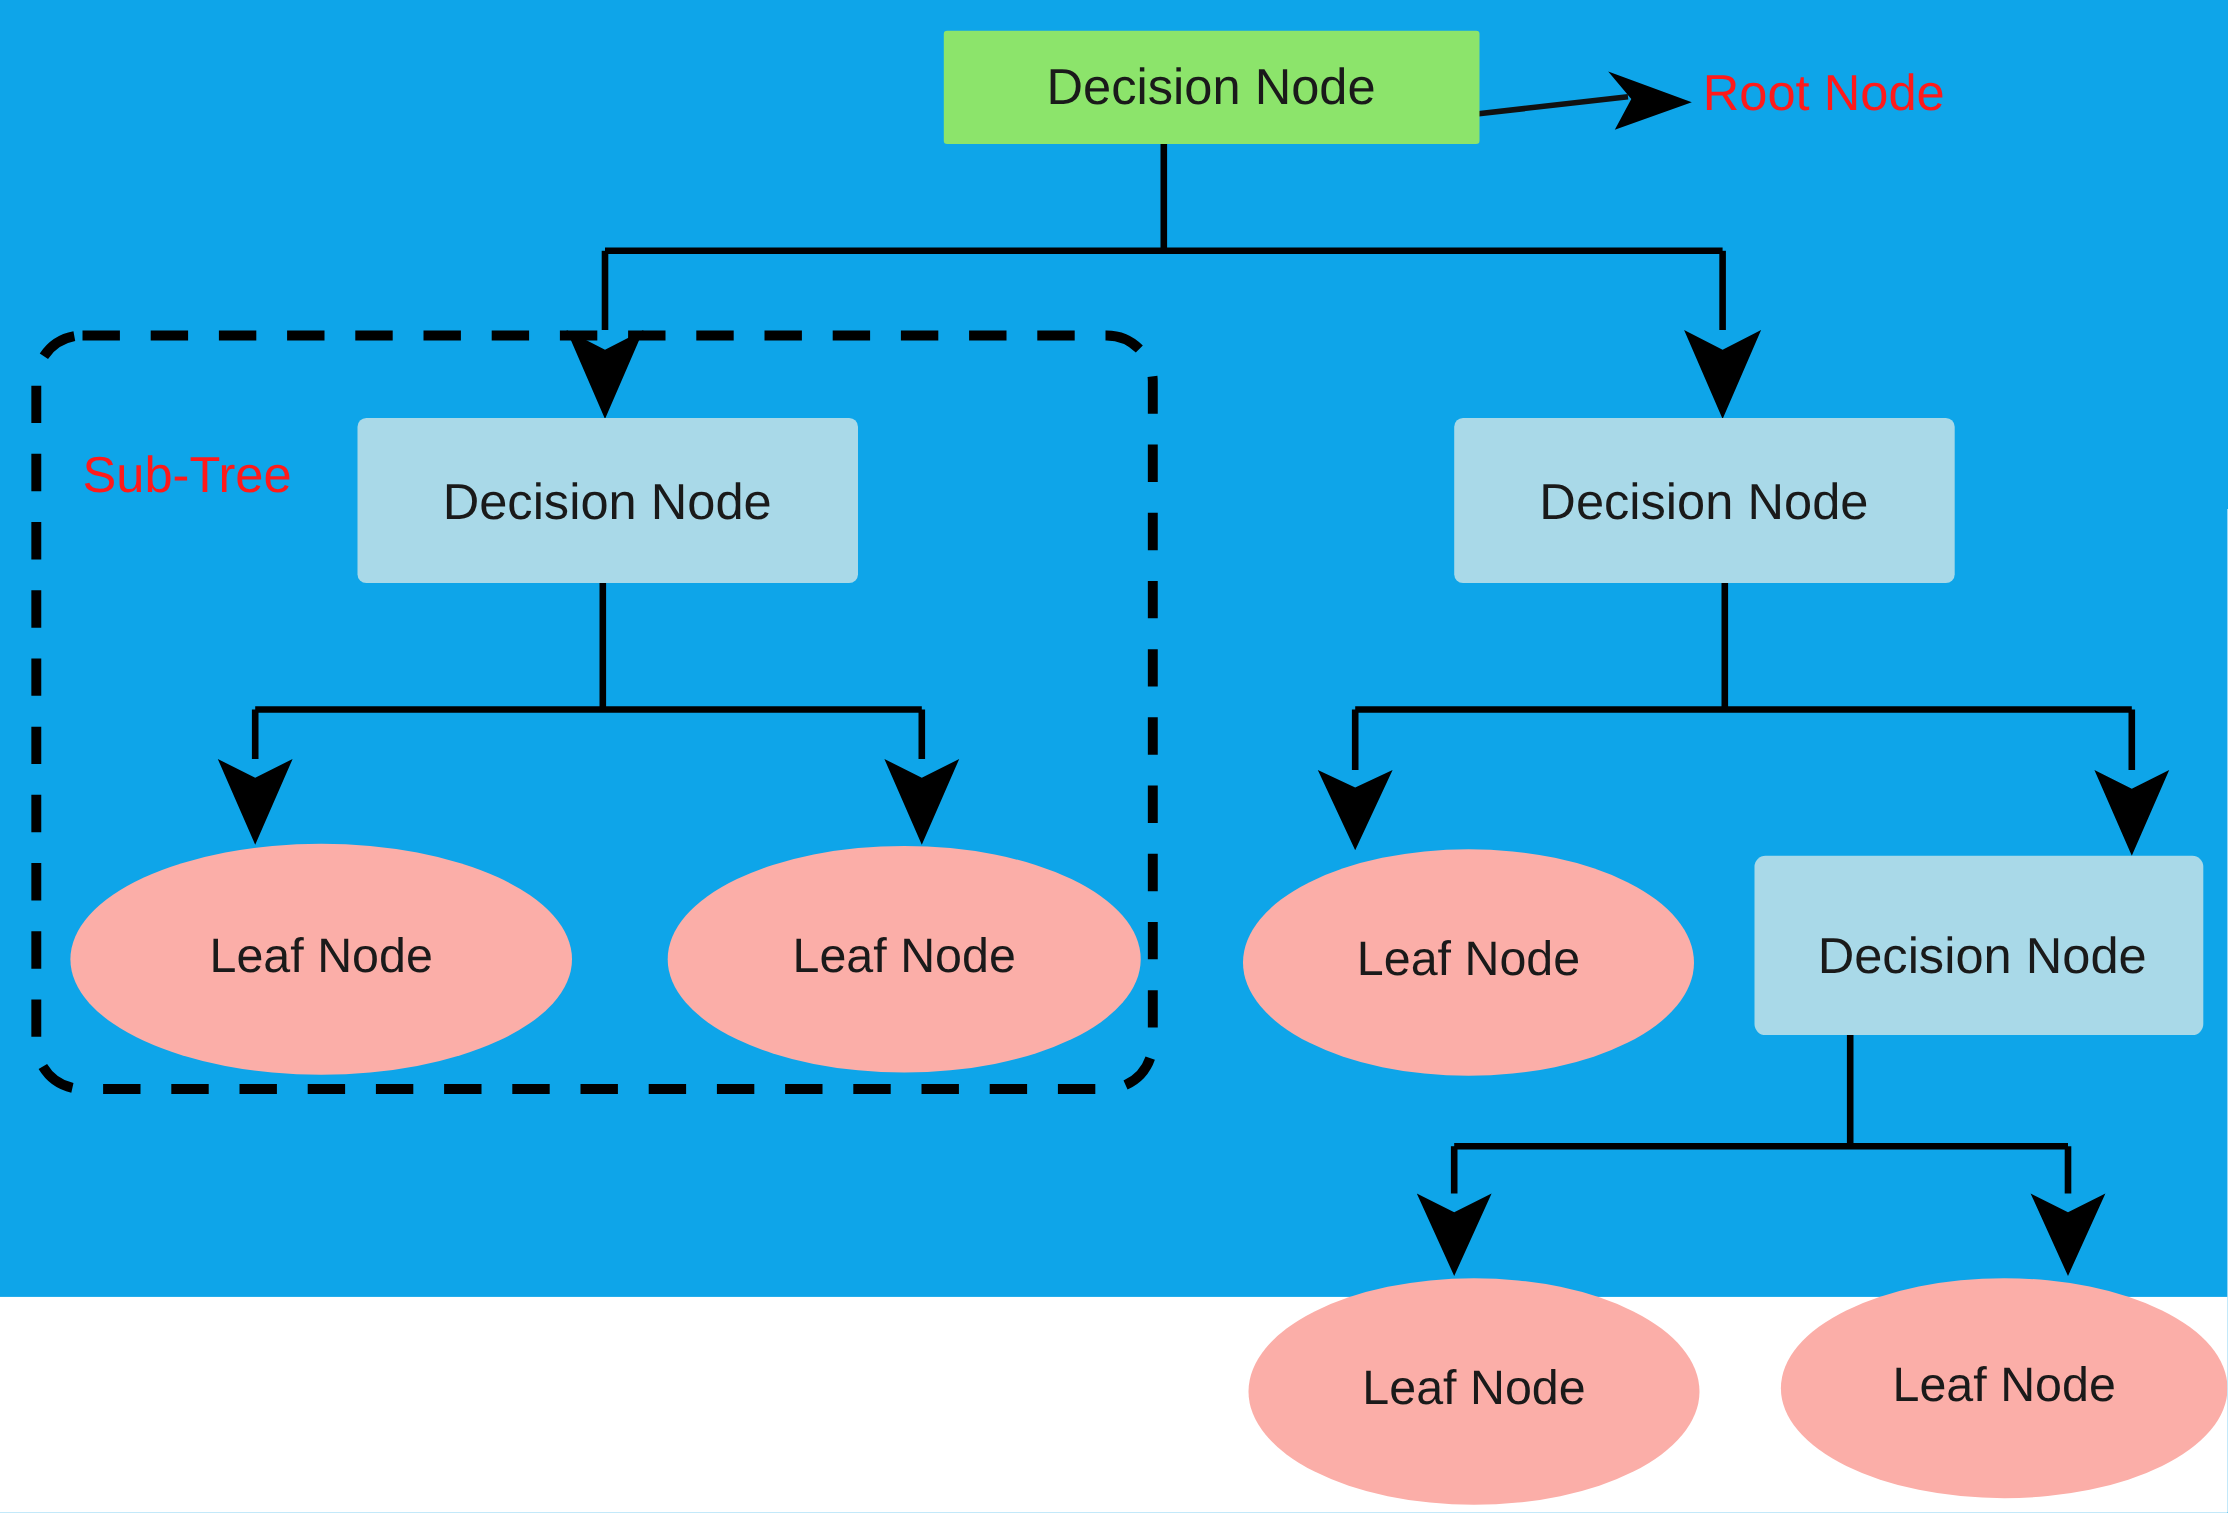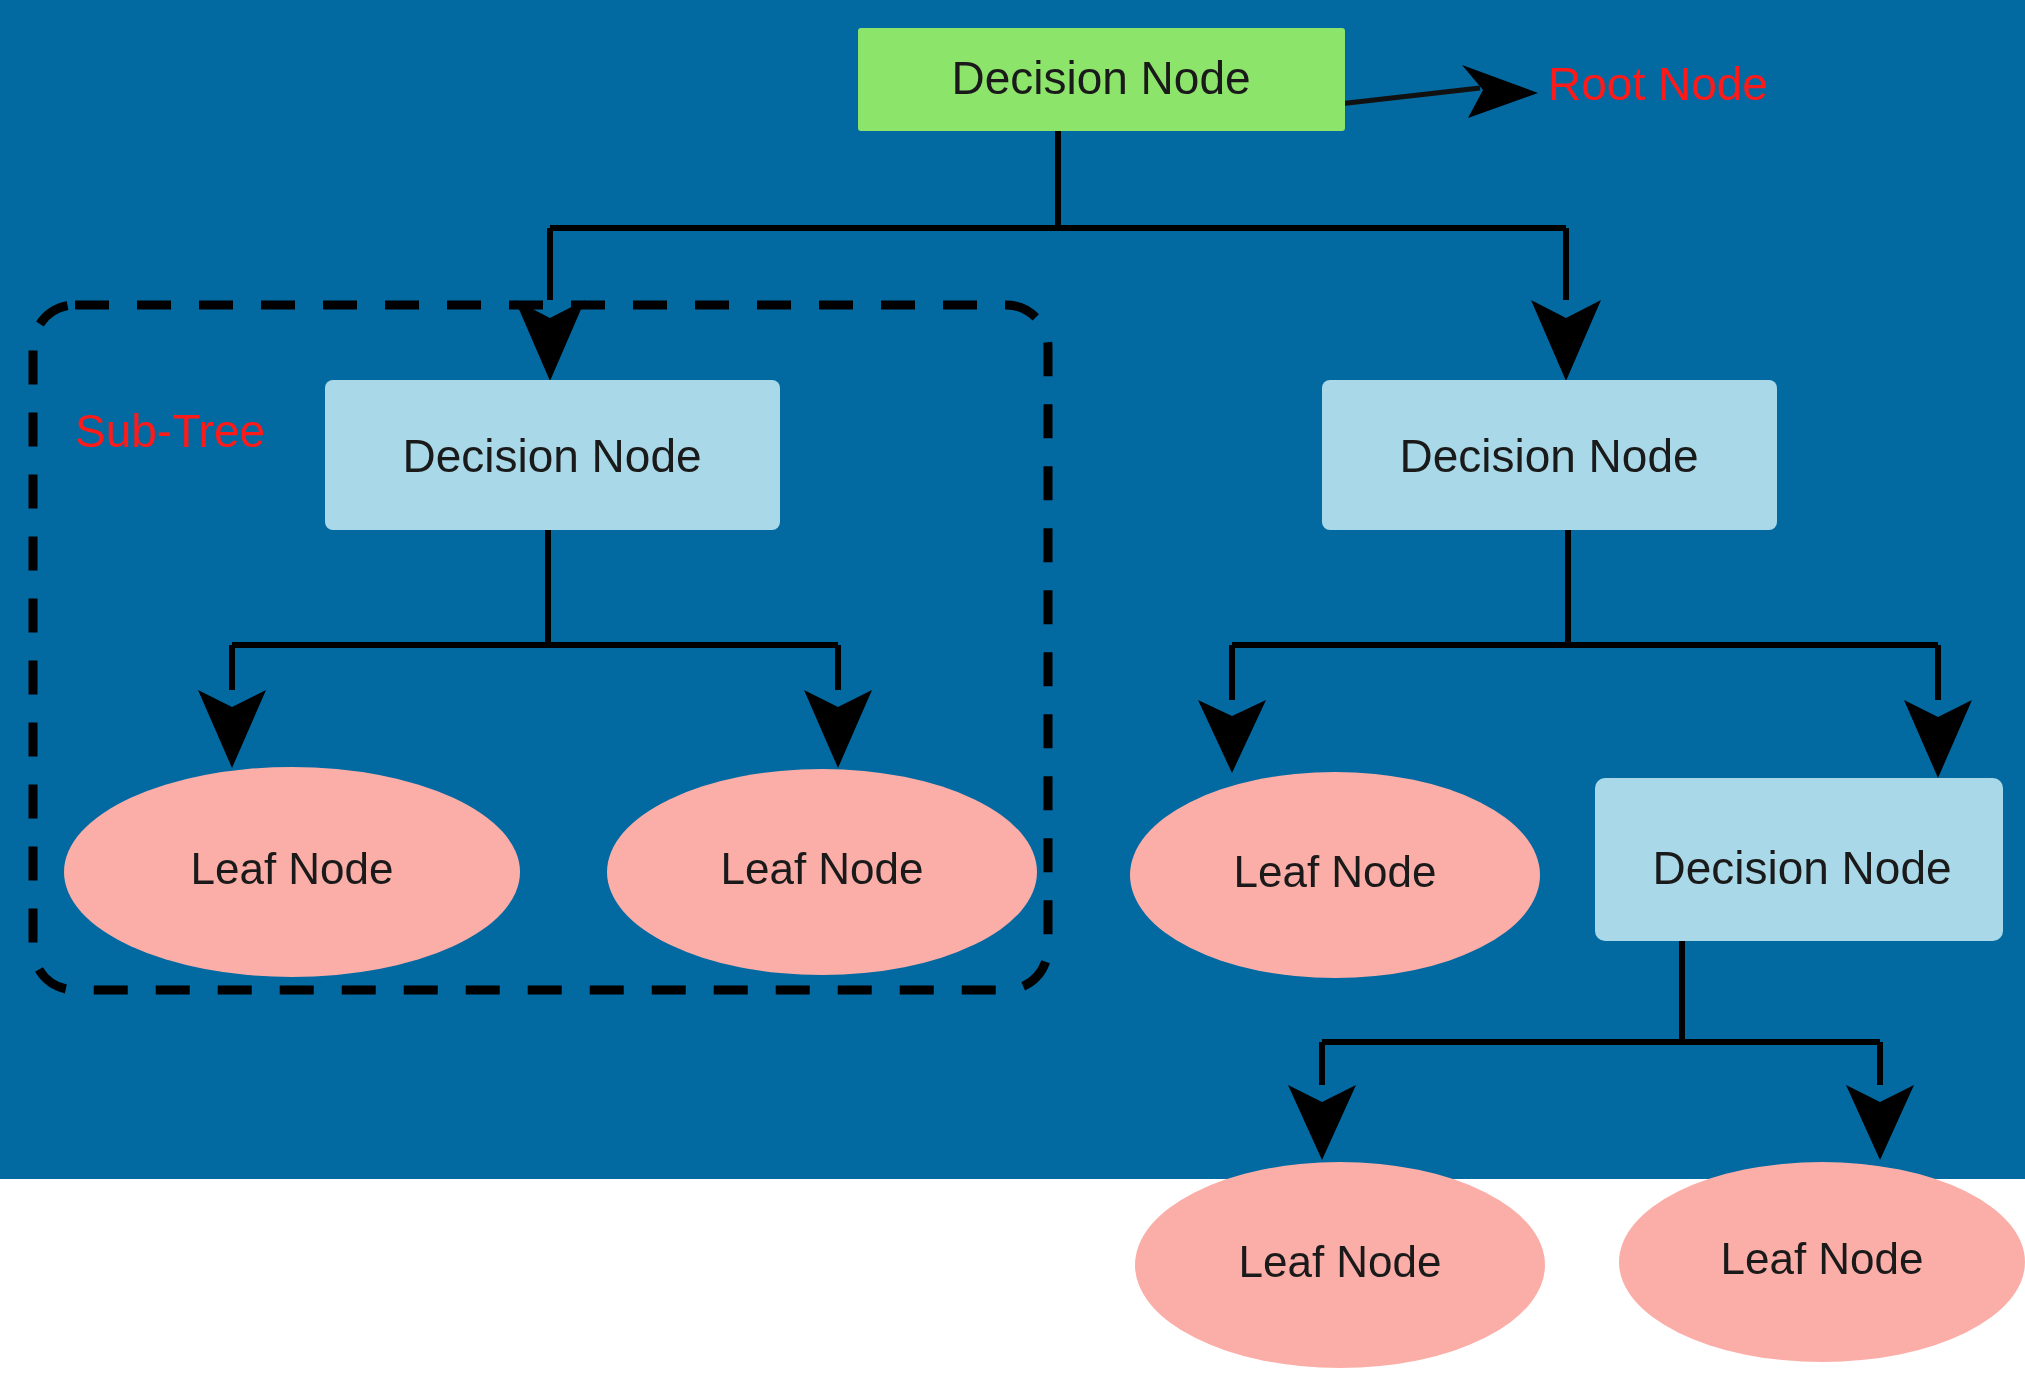--- a/index.html
+++ b/index.html
@@ -11,21 +11,21 @@
   body {
     width: 2025px;
     height: 1375px;
     overflow: hidden;
     font-family: "Liberation Sans", sans-serif;
   }
   #diagram-root {
     position: relative;
     width: 2025px;
     height: 1179px;
-    background: #0369a1;
+    background: #0ea5e9;
   }
   svg.canvas {
     position: absolute;
     top: 0;
     left: 0;
     width: 2025px;
     height: 1375px;
     display: block;
   }
   .node-label {

